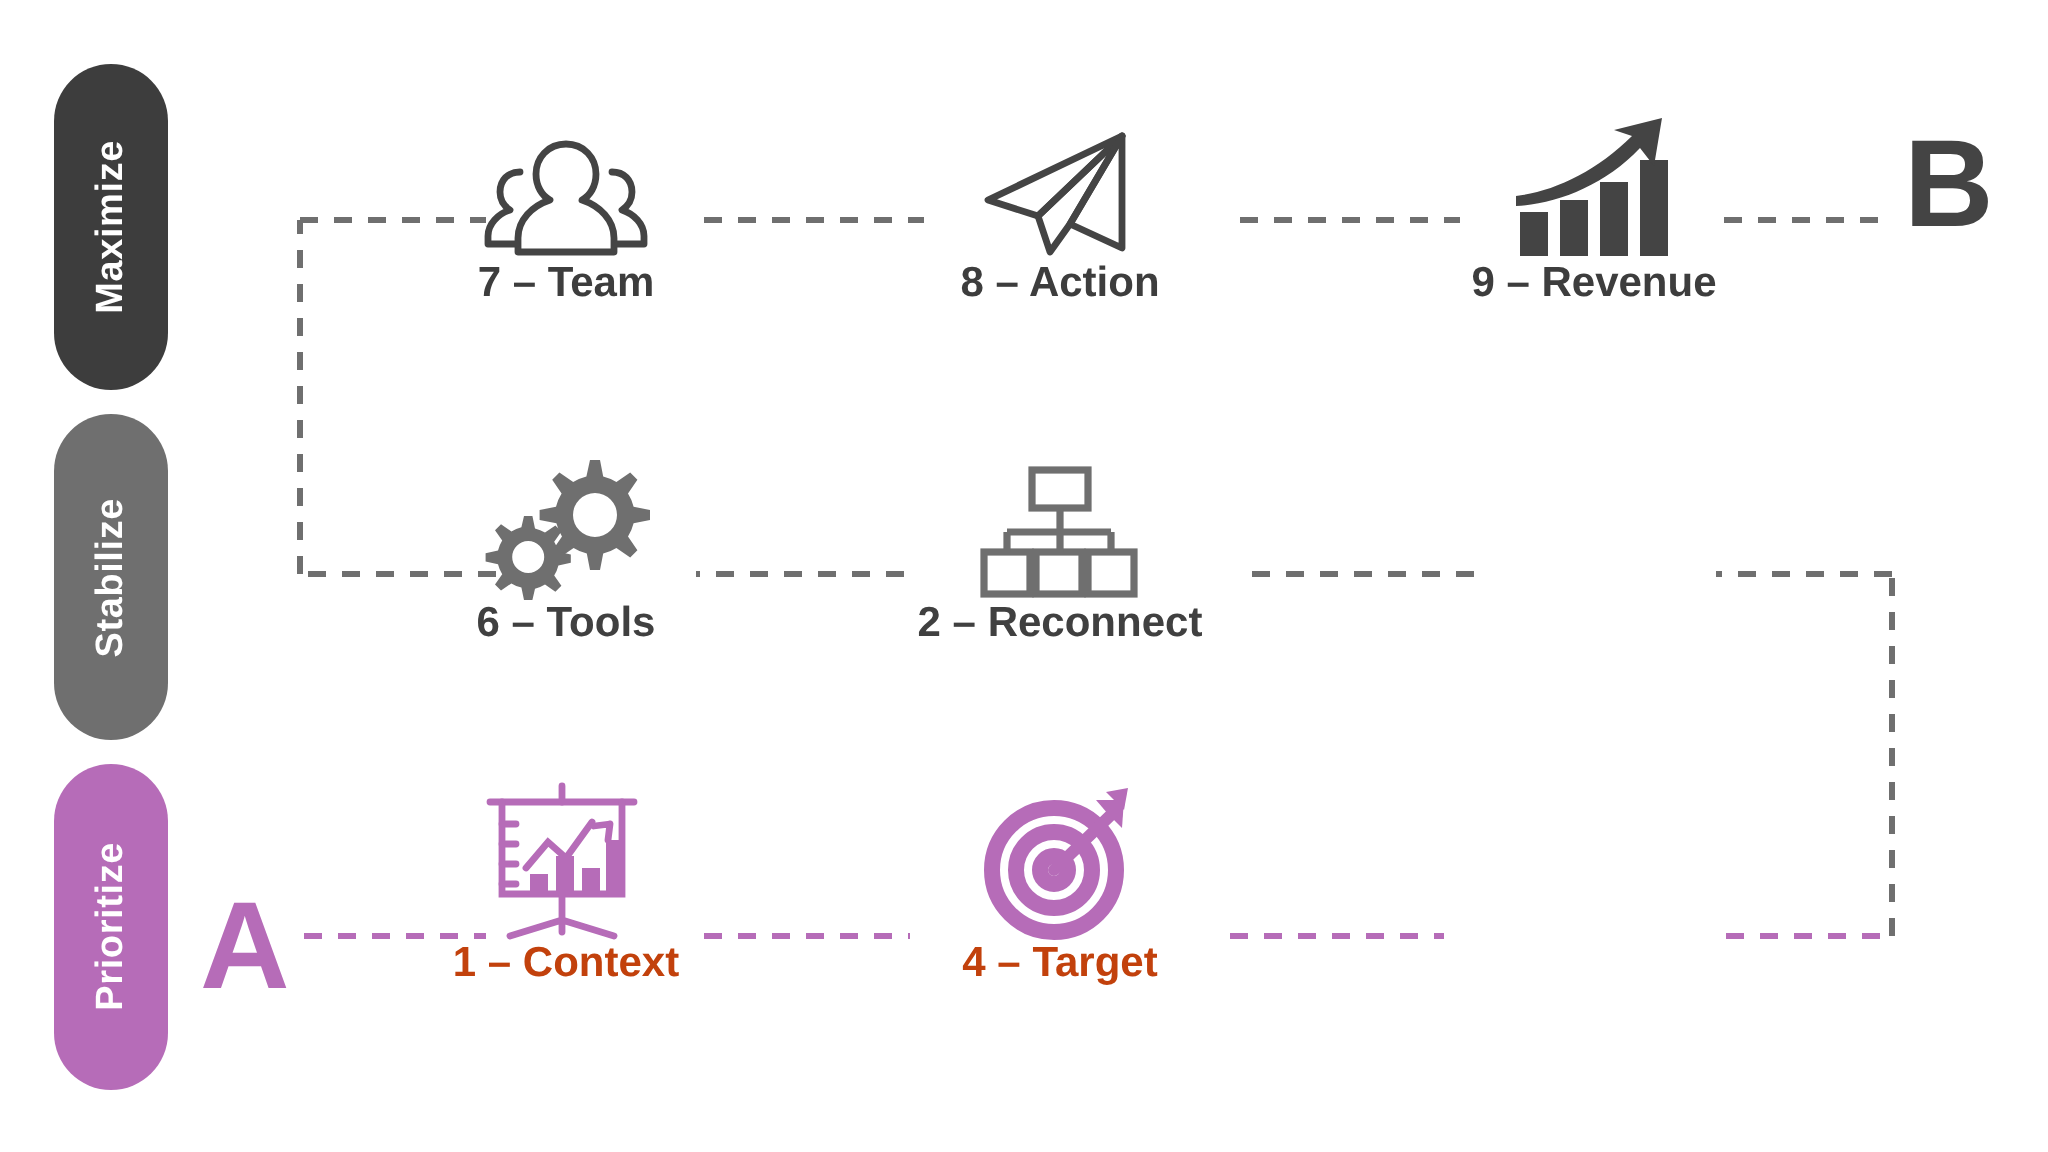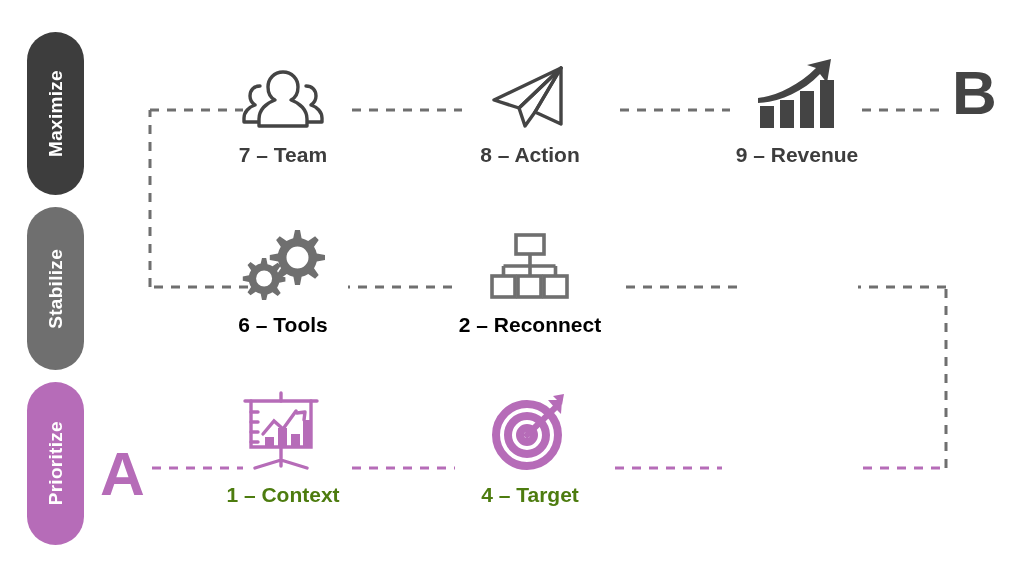--- a/index.html
+++ b/index.html
@@ -36,25 +36,25 @@
   #endpoint-a { left:100px; top:443px; color:#b66cb8; }
   #endpoint-b { left:952px; top:62px;  color:#444444; }
 
   
   .step {
     position:absolute; width:210px;
     display:flex; flex-direction:column; align-items:center;
   }
   .step-icon { height:78px; display:flex; align-items:flex-end; justify-content:center; }
   .step-label {
-    margin-top:13px; font-weight:bold; font-size:21px; white-space:nowrap;
+    font-weight:bold; font-size:21px; white-space:nowrap;
   }
   .row-max   .step-label { color:#3d3d3d; }
-  .row-stab  .step-label { color:#000000; }
-  .row-prio  .step-label { color:#4d7c0f; }
+  .row-stab  .step-label { color:#404040; }
+  .row-prio  .step-label { color:#c2410c; }
 
   .col-1 { left:178px; }
   .col-2 { left:425px;align-items:center; }
   .col-3 { left:692px;justify-content:flex-end; }
   .row-max  { top:52px;  }
   .row-stab { top:222px; }
   .row-prio { top:392px; }
 </style>
 </head>
 <body>

